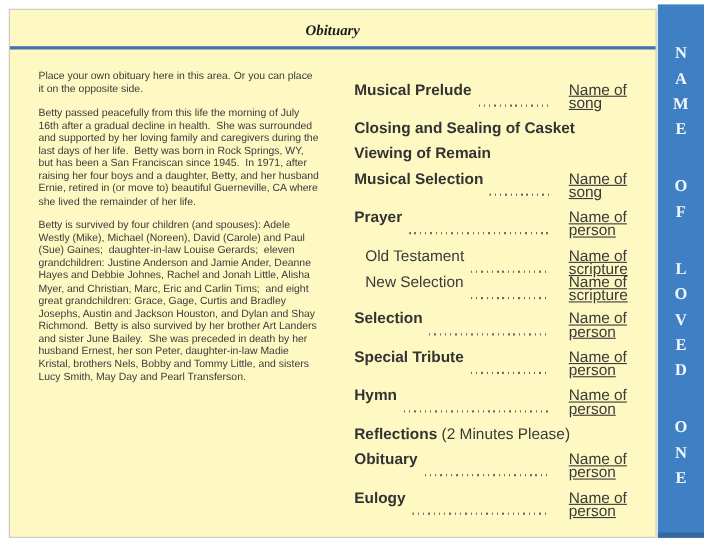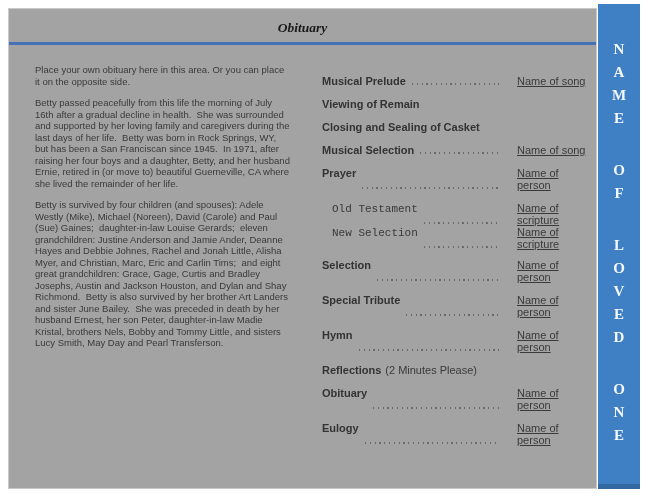--- a/index.html
+++ b/index.html
@@ -4,45 +4,45 @@
 <style>
   html, body { margin:0; padding:0; }
   body {
     width:648px; height:501px; position:relative; overflow:hidden;
     background:#ffffff;
     font-family:"Liberation Sans","DejaVu Sans",sans-serif;
     color:var(--text,#3a3a3a);
   }
   .page {
     position:absolute; left:8px; top:8px; width:589px; height:481px;
-    background:#a3a3a3; border:1px solid var(--border,#c9c9c9);
+    background:#fef9c3; border:1px solid var(--border,#c9c9c9);
     box-sizing:border-box;
   }
   .titles { position:absolute; left:0; top:11px; width:100%; display:flex; }
   .title-cell {
     flex:1 1 50%; text-align:center;
     font-family:"Liberation Serif","DejaVu Serif",serif;
     font-weight:bold; font-style:italic; font-size:13.5px; color:#1a1a1a;
   }
   .divider {
     position:absolute; left:0; top:33px; width:100%; height:3px;
     background:var(--accent,#4472b4);
   }
   .col-left {
     position:absolute; left:26px; top:55px; width:272px;
     font-size:9.5px; line-height:11.5px;
   }
   .col-left p { margin:0 16px 10px 0; white-space:pre-wrap; }
   .col-right {
     position:absolute; left:313px; top:66px; width:271px;
-    font-size:11px;
+    font-size:14px;
   }
   .svc-row { display:flex; align-items:baseline; line-height:12px; margin-bottom:11px; }
   .svc-label { font-weight:bold; white-space:nowrap; color:#333333; }
-  .svc-sublabel { font-weight:normal; white-space:nowrap;font-family:Liberation Mono, monospace; }
+  .svc-sublabel { font-weight:normal; white-space:nowrap; }
   .svc-suffix { margin-left:4px; white-space:nowrap;text-align:right; }
   .svc-dots {
     flex:1 1 auto; height:2px; align-self:flex-end; margin:0 18px 2px 6px;
     background-image:repeating-linear-gradient(to right,#6a6a6a 0 1.2px,rgba(0,0,0,0) 1.2px 4.8px);
   }
   .svc-val { flex:0 0 76px;text-decoration:underline; }
   .svc-group { margin-bottom:9px; }
   .svc-group .head { margin-bottom:2px; }
   .svc-sub { padding-left:10px; }
   .svc-sub .svc-row { margin-bottom:0; }
@@ -85,25 +85,25 @@
   <div class="col-right">
 
     <div class="svc-row">
       <span class="svc-label">Musical Prelude</span>
       <span class="svc-dots"></span>
       <span class="svc-val">Name of song</span>
     </div>
 
 
     <div class="svc-row">
-      <span class="svc-label">Viewing of Remain</span>
+      <span class="svc-label">Closing and Sealing of Casket</span>
     </div>
 
     <div class="svc-row">
-      <span class="svc-label">Closing and Sealing of Casket</span>
+      <span class="svc-label">Viewing of Remain</span>
     </div>
 
     <div class="svc-row">
       <span class="svc-label">Musical Selection</span>
       <span class="svc-dots"></span>
       <span class="svc-val">Name of song</span>
     </div>
 
     <div class="svc-row">
       <span class="svc-label">Prayer</span>

